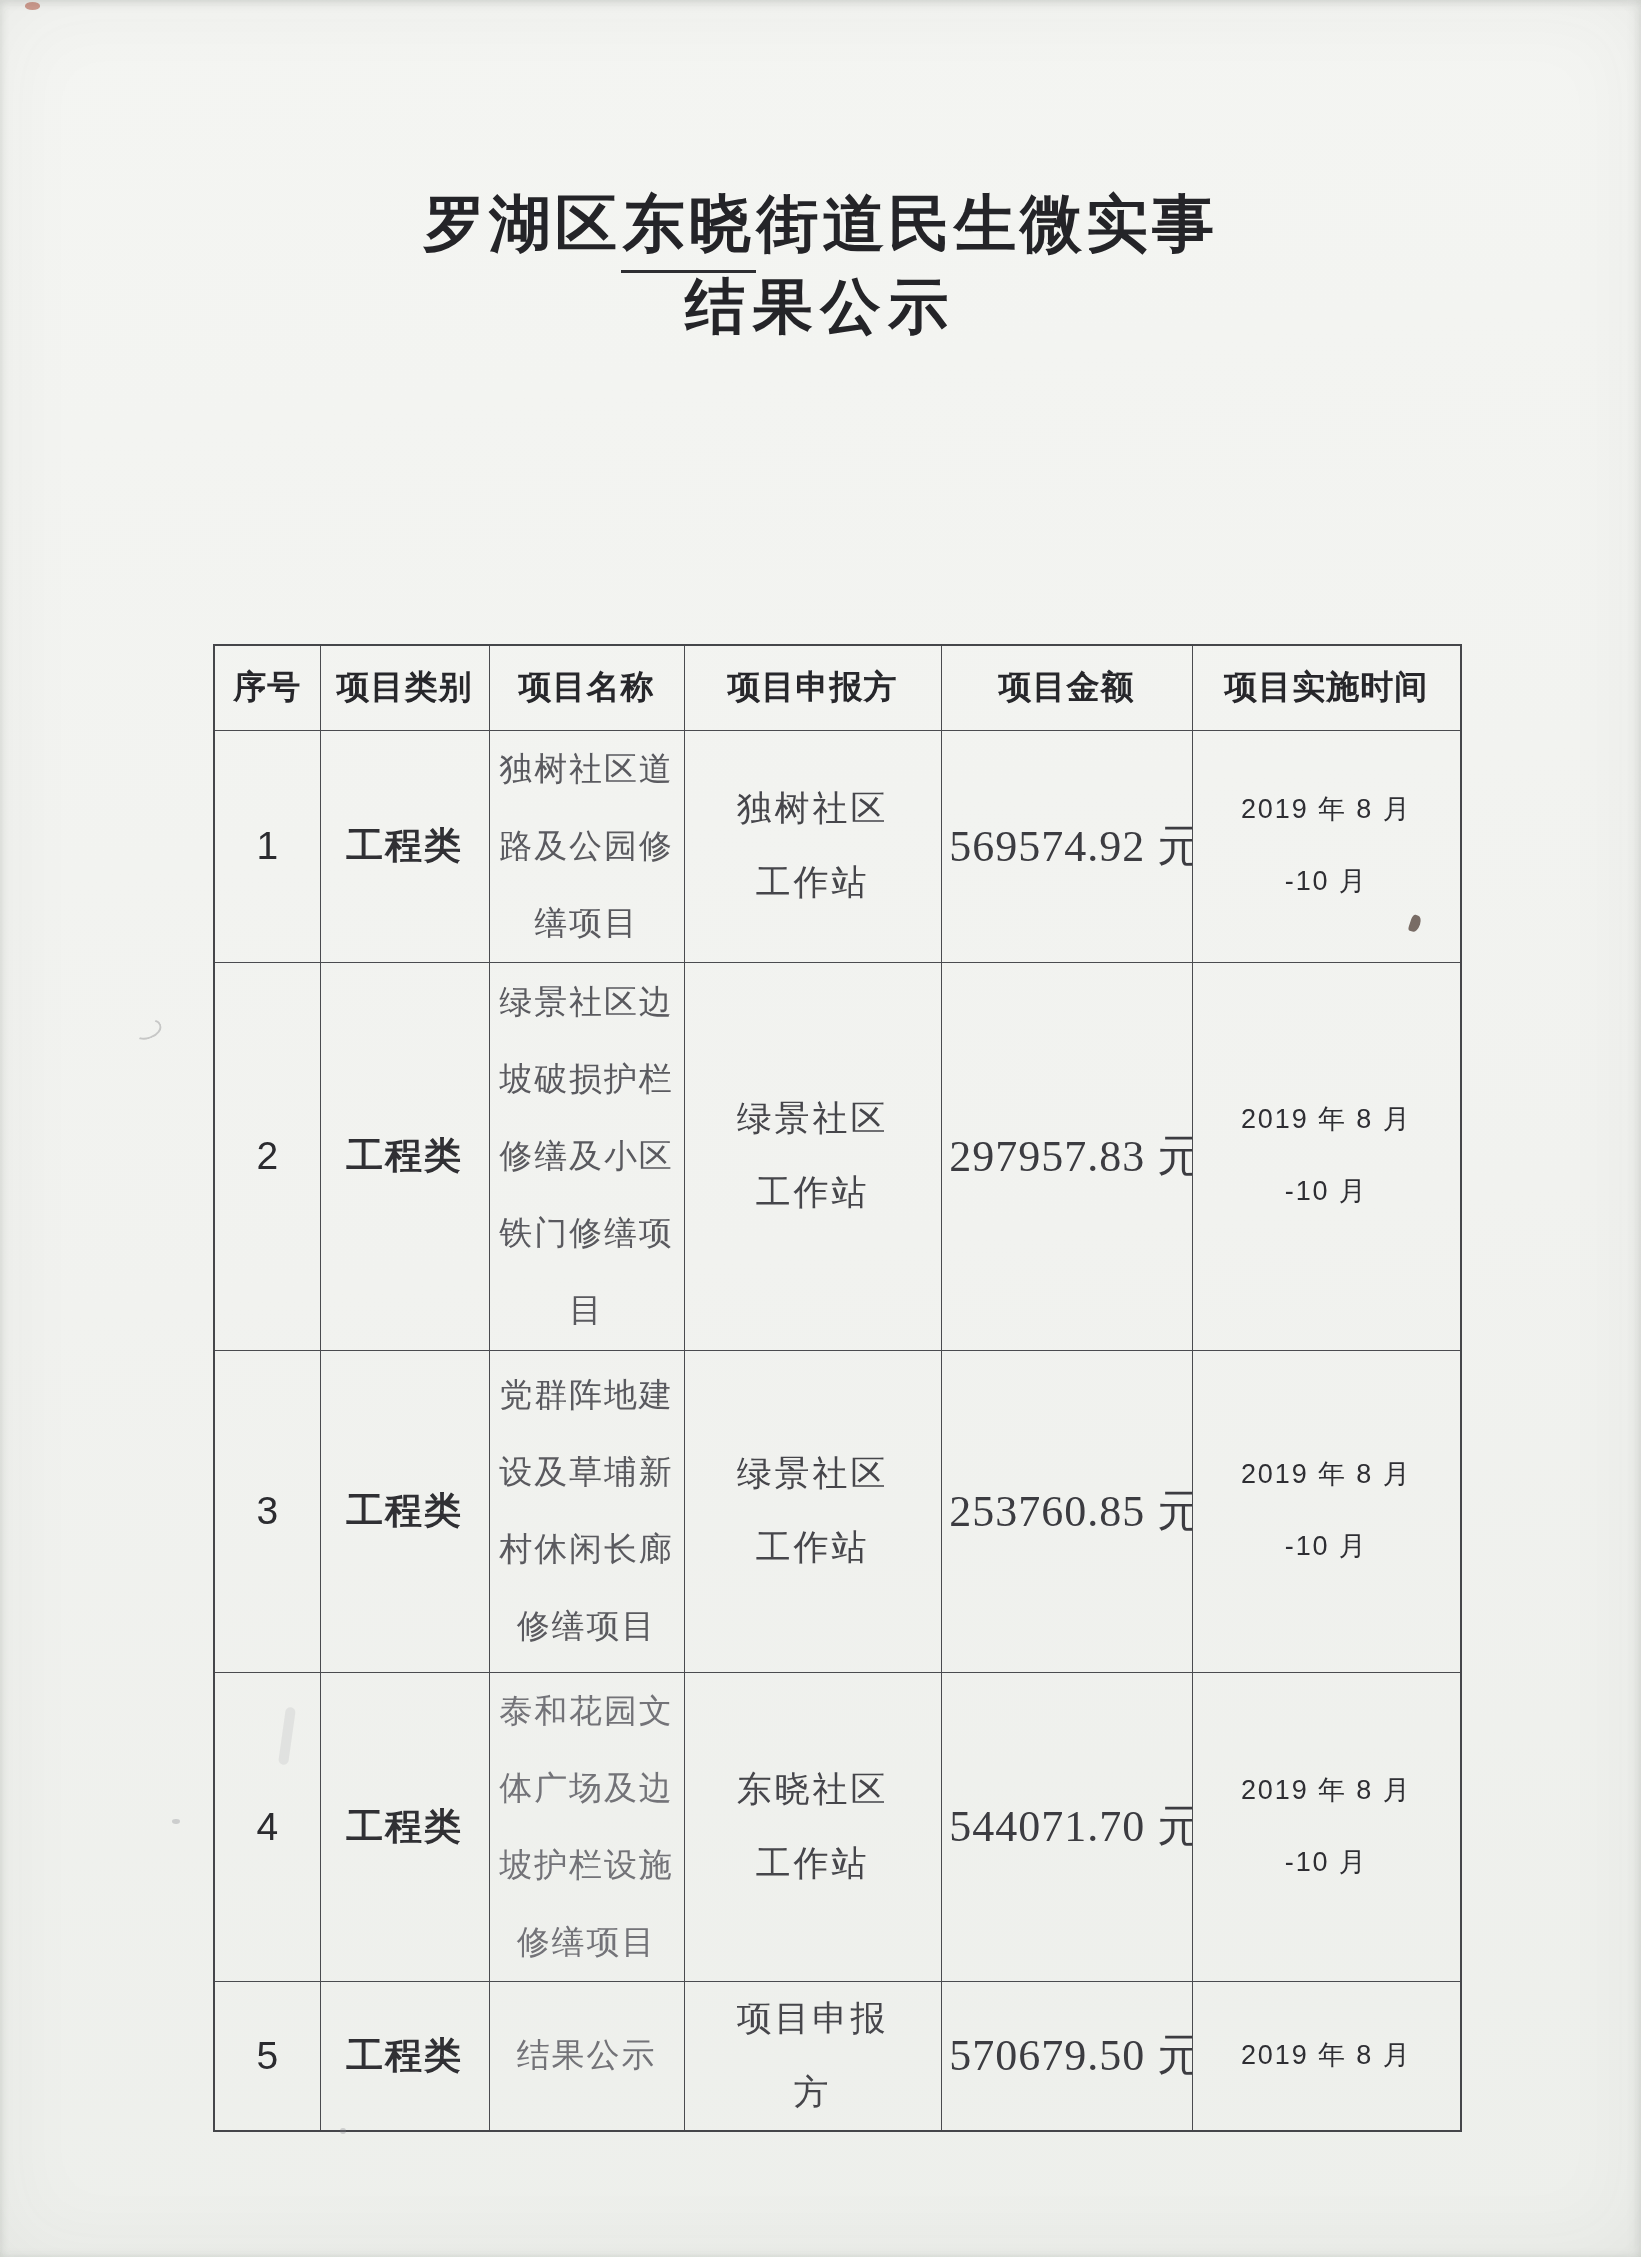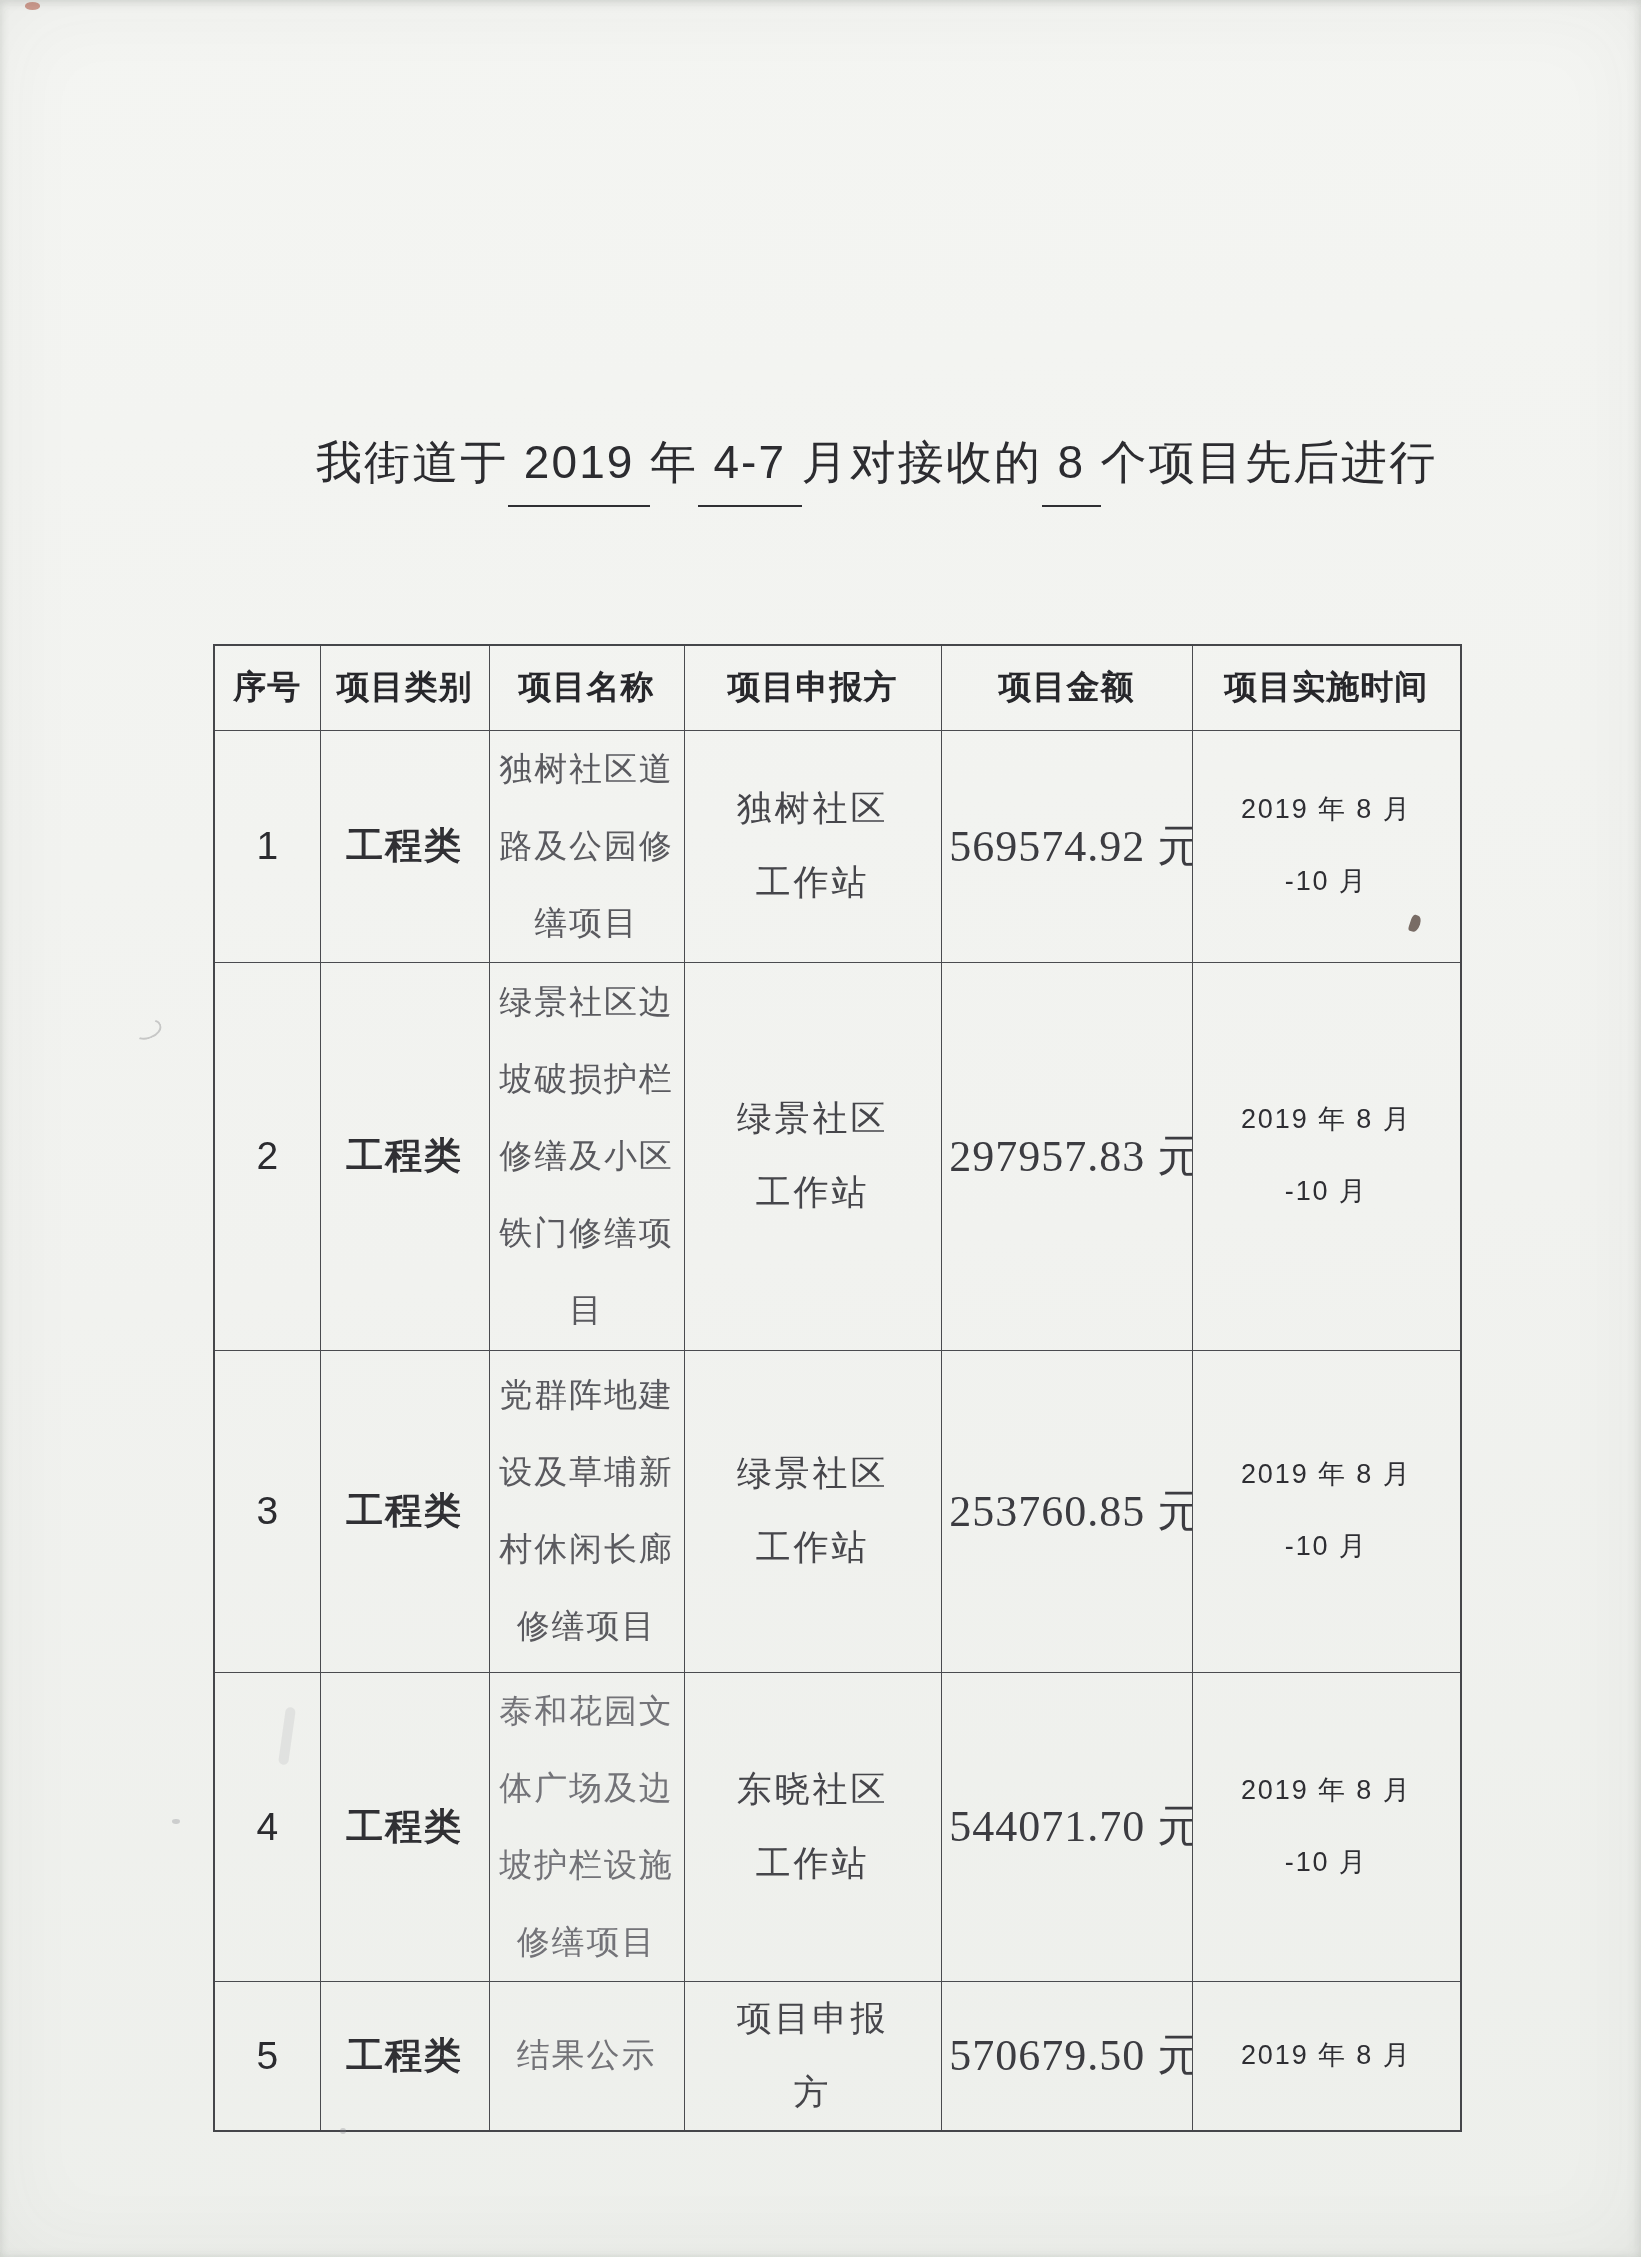--- a/index.html
+++ b/index.html
@@ -99,23 +99,26 @@
   .speck-smudge{left:282px;top:1707px;width:9.7px;height:58px;background:rgba(150,150,155,.16);
     border-radius:7.7px;transform:rotate(8deg);}
   .speck-dot1{left:172px;top:1819px;width:7.7px;height:4.8px;background:rgba(140,140,145,.35);border-radius:50%;}
   .speck-dot2{left:340px;top:2128px;width:5.8px;height:5.8px;background:rgba(130,130,135,.3);border-radius:50%;}
 </style>
 </head>
 <body>
 
 <div class="paper">
 
+  <div class="title-block">
+    <div class="title-line1"><span>罗湖区</span><span class="title-underline">东晓</span><span>街道民生微实事</span></div>
+    <div class="title-line2">结果公示</div>
+  </div>
 
   <div class="intro">
-    <div class="intro-line first"><span>我街道于</span><span class="uline">2019</span><span>年</span><span class="uline">4-7</span><span>月对接收的</span><span class="uline">8</span><span>个项目先后进行</span></div>
   </div>
 
   <table class="projects">
     <colgroup>
       <col style="width:106px">
         <col style="width:169px">
         <col style="width:195px">
       <col style="width:257px">
         <col style="width:251px">
         <col style="width:269px">

